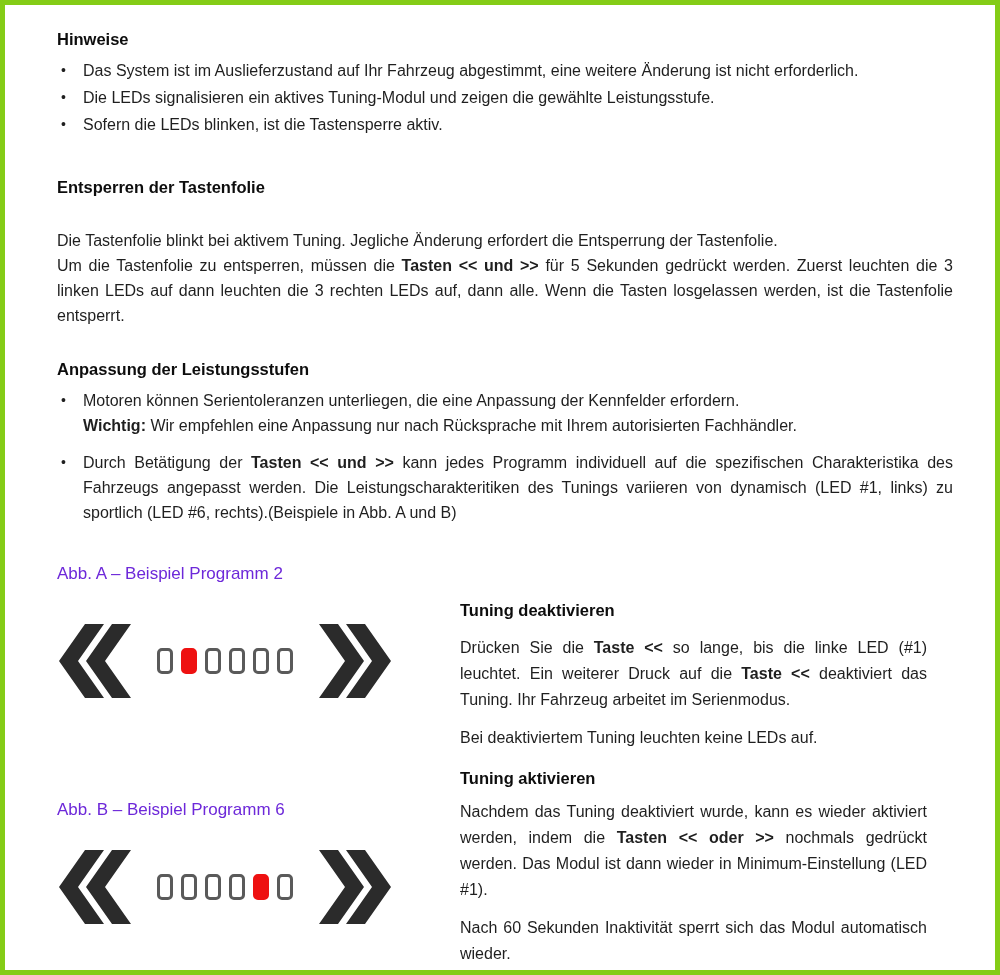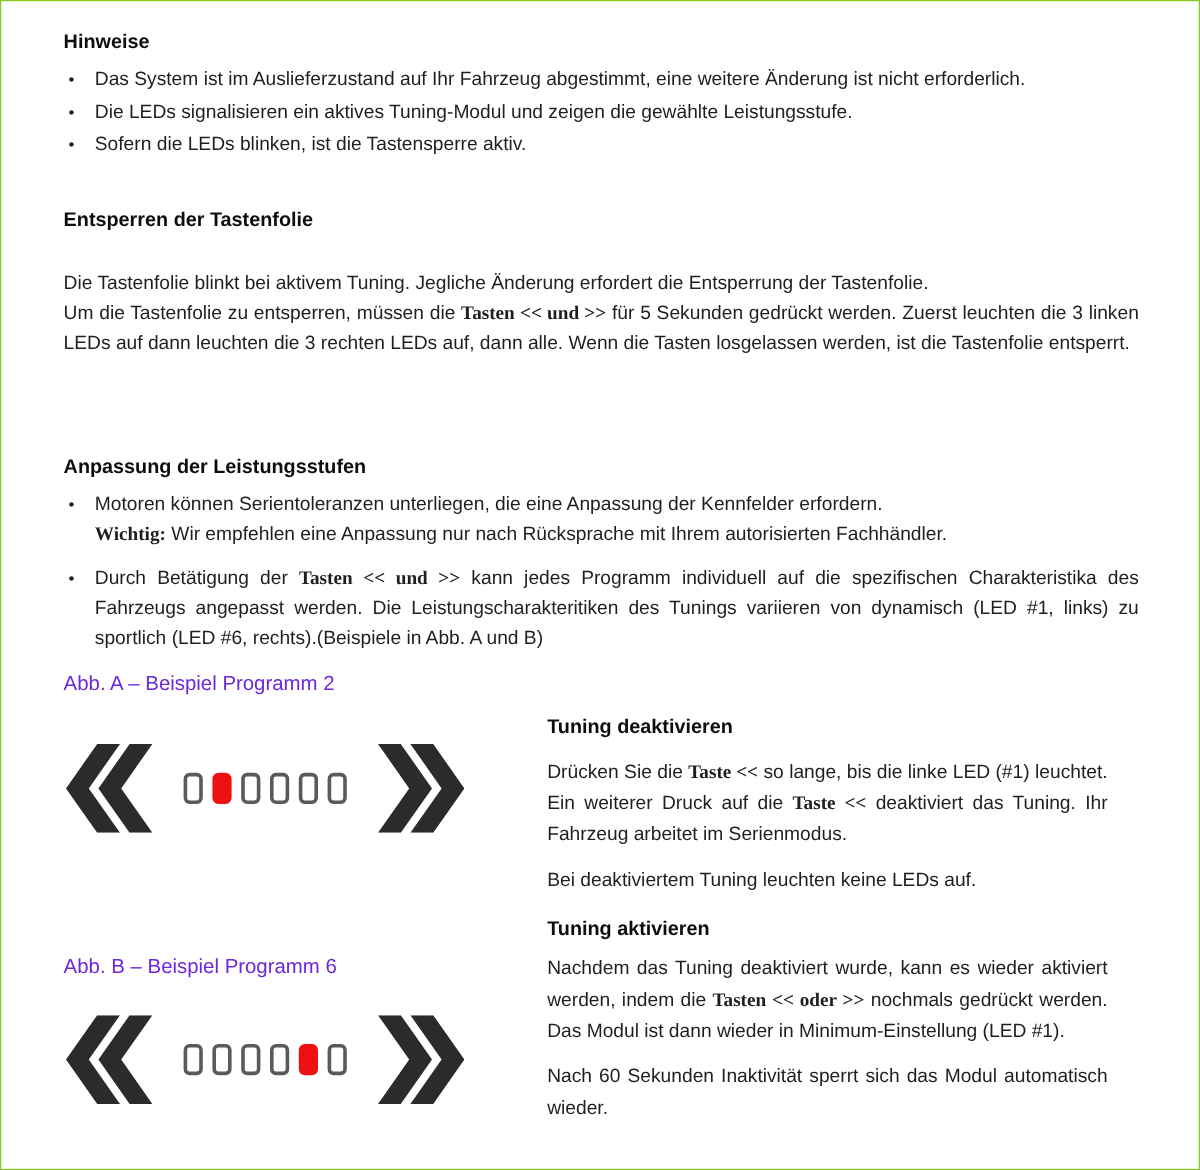--- a/index.html
+++ b/index.html
@@ -1,19 +1,19 @@
 <!DOCTYPE html>
 <html style="--text: #1f1f1f; --heading: #0d0d0d; --chevron: #2b2b2b; --led-outline: #5a5a5a; --led-fill: #ffffff; --led-active: #ee1111;"><head>
 <meta charset="utf-8">
 <style>
   html,body{margin:0;padding:0;background:#fff;}
   .page{
     position:relative;width:1000px;height:975px;background:#ffffff;
     font-family:"Liberation Sans","DejaVu Sans",sans-serif;
-    color:var(--text,#1f1f1f);box-sizing:border-box;border:1px solid #84cc16;
+    color:var(--text,#1f1f1f);box-sizing:border-box;border:5px solid #84cc16;
     overflow:hidden;
   }
   .sec{position:absolute;left:52px;width:896px;}
   .sec h2{
     margin:0;font-size:16.5px;line-height:25px;font-weight:bold;color:var(--heading,#0d0d0d);
   }
   .body-txt{font-size:16px;line-height:25px;}
   .just{text-align:justify;text-justify:inter-word;}
   ul.blist{list-style:none;margin:6px 0 0 0;padding:0;}
   ul.blist li{position:relative;padding-left:26px;margin:0 0 2px 0;}
@@ -32,21 +32,21 @@
   .led{
     width:16px;height:26px;box-sizing:border-box;border-radius:5px;
     border:3px solid var(--led-outline,#5a5a5a);background:var(--led-fill,#ffffff);
   }
   .led.on{border-color:var(--led-active,#ee1111);background:var(--led-active,#ee1111);}
   
   .right-col{position:absolute;left:455px;top:592px;width:467px;font-size:16px;line-height:26px;}
   .right-col h3{margin:0 0 12px 0;font-size:16.5px;line-height:26px;font-weight:bold;color:var(--heading,#0d0d0d);}
   .right-col .p{margin:0 0 12px 0;}
   .right-col .p.last{margin-bottom:14px;}
-  b,.b{font-weight:bold;font-family:Liberation Serif, serif;}
+  b,.b{font-weight:bold;}
 </style>
 </head>
 <body>
 
 <div class="page">
 
   <section class="sec" style="top:22px">
     <h2>Hinweise</h2>
     <ul class="blist">
       <li>
@@ -63,21 +63,21 @@
       </li>
     </ul>
   </section>
 
   <section class="sec" style="top:170px">
     <h2>Entsperren der Tastenfolie</h2>
     <div class="p body-txt mt28"><span>Die Tastenfolie blinkt bei aktivem Tuning. Jegliche Änderung erfordert die Entsperrung der Tastenfolie.</span></div>
     <div class="p body-txt just"><span>Um die Tastenfolie zu entsperren, müssen die </span><span class="b">Tasten &lt;&lt; und &gt;&gt;</span><span> für 5 Sekunden gedrückt werden. Zuerst leuchten die 3 linken LEDs auf dann leuchten die 3 rechten LEDs auf, dann alle. Wenn die Tasten losgelassen werden, ist die Tastenfolie entsperrt.</span></div>
   </section>
 
-  <section class="sec" style="top:376px">
+  <section class="sec" style="top:352px">
     <h2>Anpassung der Leistungsstufen</h2>
     <ul class="blist mt12">
       <li style="margin-bottom:12px">
         <span class="blt body-txt">•</span>
         <div class="body-txt"><span>Motoren können Serientoleranzen unterliegen, die eine Anpassung der Kennfelder erfordern.</span><br><span class="b">Wichtig:</span><span> Wir empfehlen eine Anpassung nur nach Rücksprache mit Ihrem autorisierten Fachhändler.</span></div>
       </li>
       <li>
         <span class="blt body-txt">•</span>
         <div class="body-txt just"><span>Durch Betätigung der </span><span class="b">Tasten &lt;&lt; und &gt;&gt;</span><span> kann jedes Programm individuell auf die spezifischen Charakteristika des Fahrzeugs angepasst werden. Die Leistungscharakteritiken des Tunings variieren von dynamisch (LED #1, links) zu sportlich (LED #6, rechts).(Beispiele in Abb. A und B)</span></div>
       </li>

